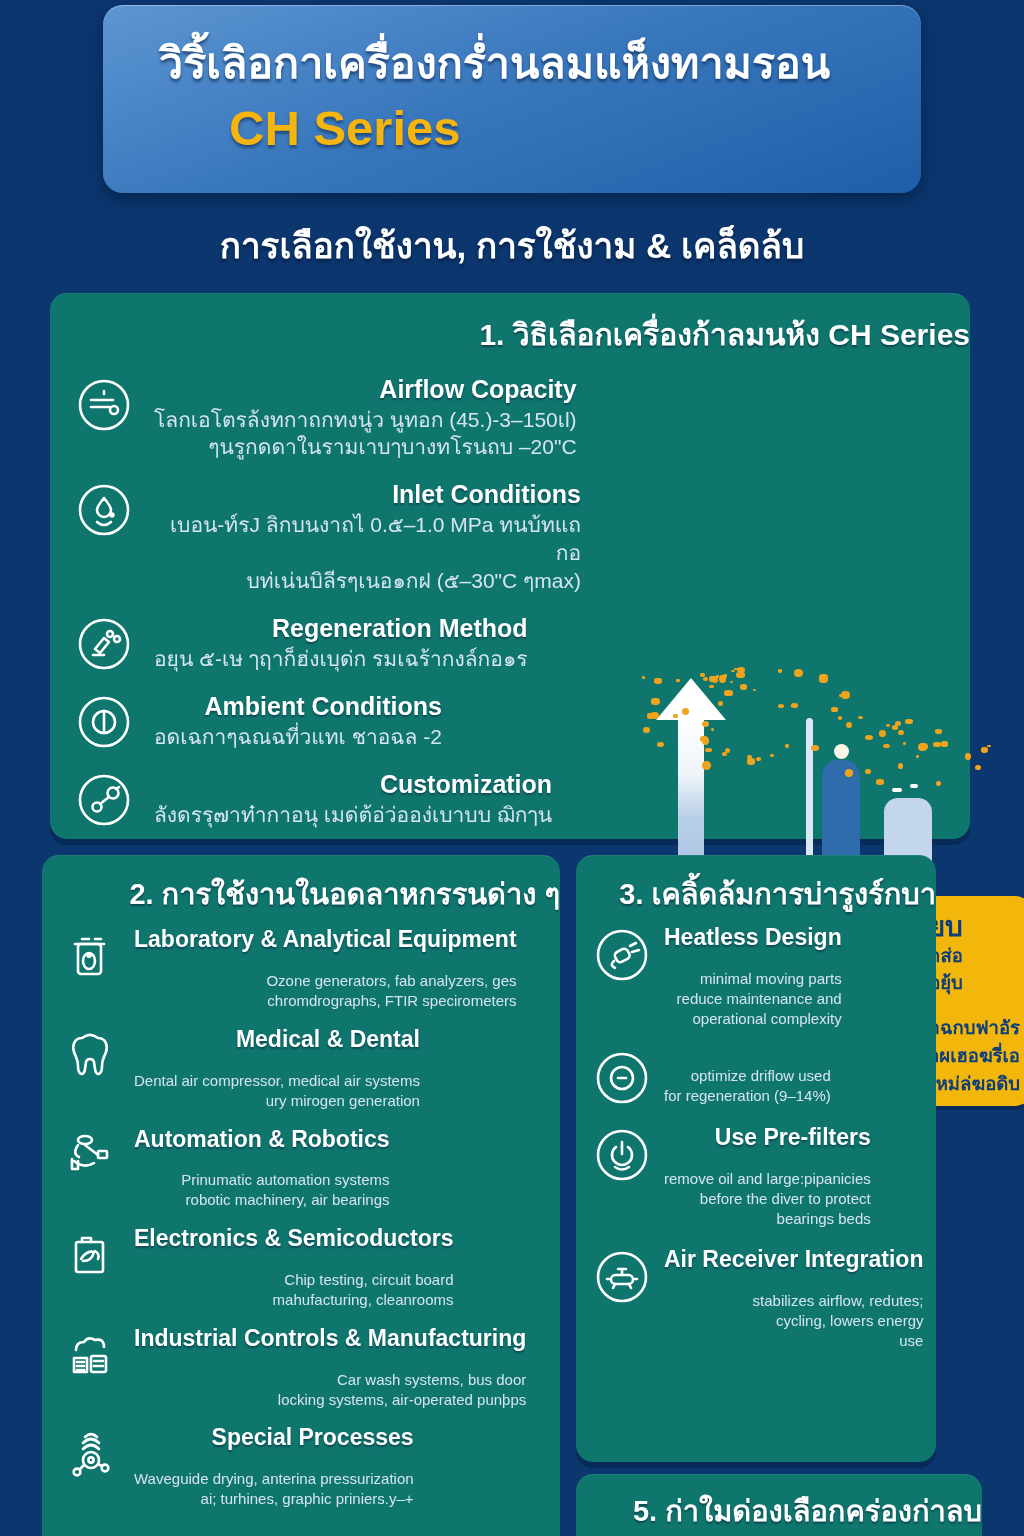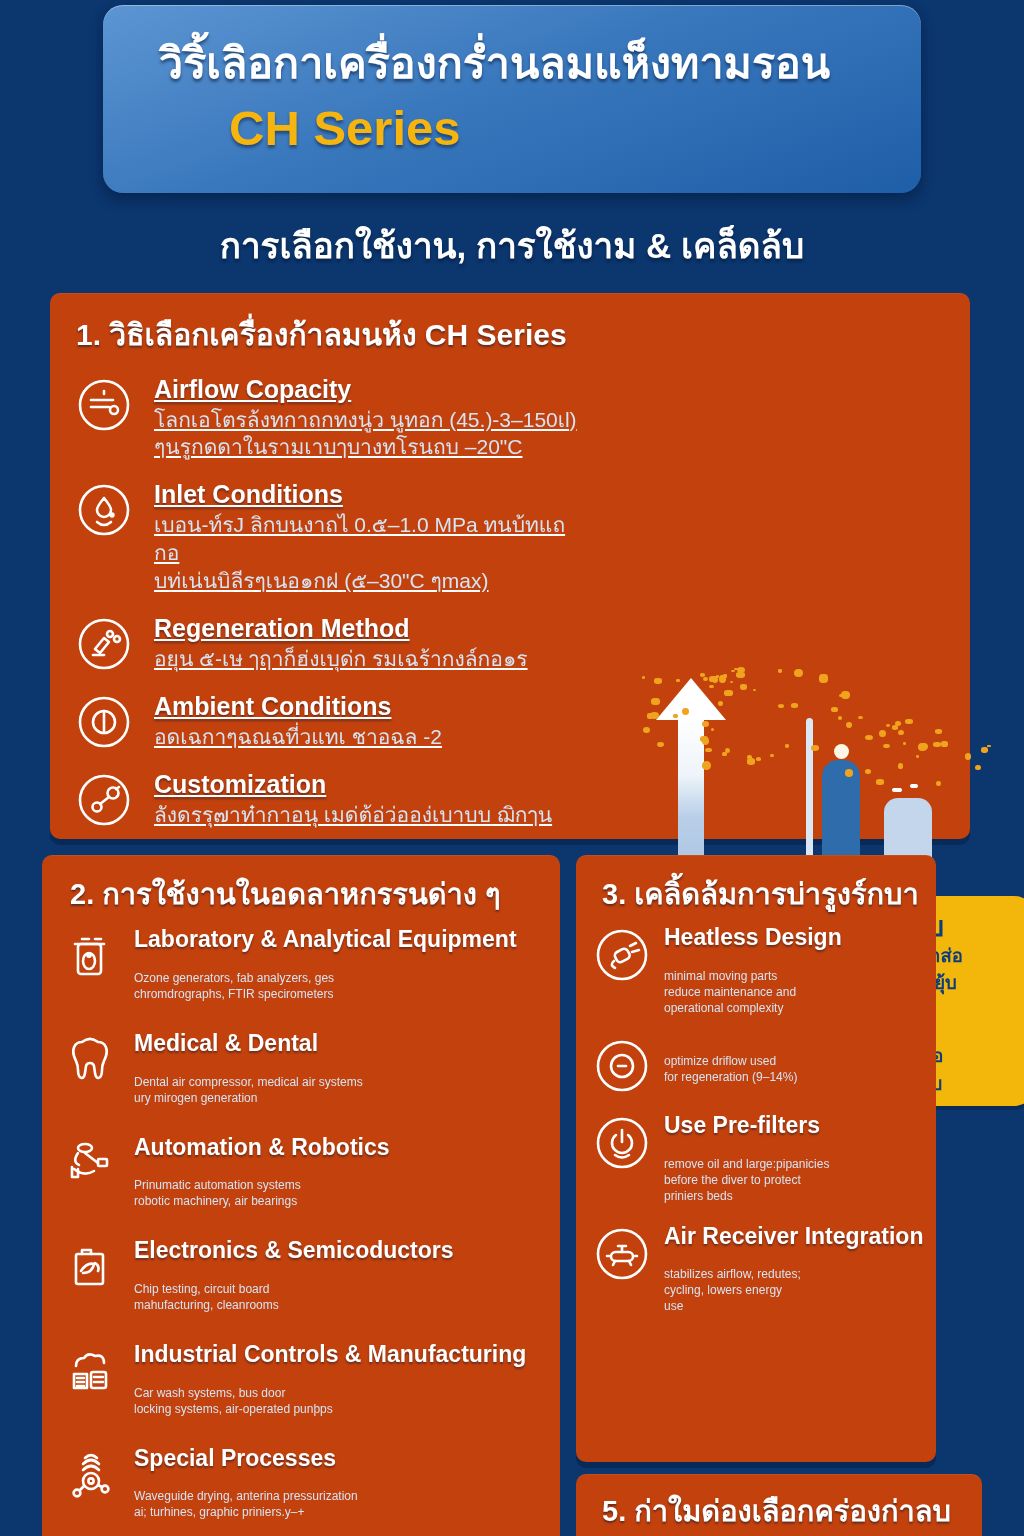--- a/index.html
+++ b/index.html
@@ -22,50 +22,50 @@
   .banner-series{
     margin:14px 0 0 126px;font-size:49px;font-weight:bold;color:#f6b40e;
     text-shadow:0 3px 3px rgba(8,30,64,.5);
   }
   .subtitle{
     position:absolute;left:0;top:218px;width:100%;text-align:center;
     font-size:35px;font-weight:bold;text-shadow:0 3px 3px rgba(5,22,50,.55);
   }
   
   .panel{
-    position:absolute;background:#c2410c;border-radius:10px;
-    box-shadow:0 6px 0 rgba(4,20,48,.35);border-top:1px solid rgba(255,255,255,.07);
+    position:absolute;background:#0f766e;border-radius:17px;
+    box-shadow:0 6px 0 rgba(4,20,48,.35);border-top:1px solid rgba(255,255,255,.07);text-align:right;
   }
   .panel h2{
     margin:0;font-size:30px;font-weight:bold;line-height:1.15;
     text-shadow:0 2px 2px rgba(5,22,50,.5);
   }
   .p1{left:50px;top:293px;width:920px;height:545px;}
   .p1 h2{padding:24px 0 0 26px;}
   .p2{left:42px;top:855px;width:518px;height:681px;border-bottom-left-radius:0;border-bottom-right-radius:0;}
   .p2 h2{padding:22px 0 0 28px;font-size:29px;}
   .p3{left:576px;top:855px;width:360px;height:606px;}
   .p3 h2{padding:22px 0 0 26px;font-size:29px;}
   .p5{left:576px;top:1474px;width:406px;height:62px;border-bottom-left-radius:0;border-bottom-right-radius:0;}
   .p5 h2{padding:20px 0 0 26px;font-size:29px;white-space:nowrap;}
   
   .items{display:flex;flex-direction:column;}
-  .p1 .items{margin:22px 0 0 26px;width:505px;text-decoration:underline;}
-  .p2 .items{margin:16px 0 0 20px;width:486px;gap:12px;}
+  .p1 .items{margin:22px 0 0 26px;width:505px;}
+  .p2 .items{margin:16px 0 0 20px;width:486px;}
   .p3 .items{margin:14px 0 0 18px;width:376px;}
   .item{display:flex;align-items:flex-start;margin-bottom:19px;}
   .p2 .item{margin-bottom:16px;}
   .icn{flex:0 0 56px;margin-right:22px;margin-top:2px;}
   .p2 .icn{margin-right:16px;}
   .p3 .icn{margin-right:14px;}
   .ititle{font-size:25px;font-weight:bold;line-height:1.12;white-space:pre-line;
           text-shadow:0 2px 2px rgba(5,22,50,.45);}
   .p2 .ititle,.p3 .ititle{font-size:23px;}
   .idesc{font-size:21px;line-height:1.33;color:#d6e4f3;white-space:pre-line;margin-top:3px;}
-  .p2 .idesc,.p3 .idesc{font-size:12px;margin-top:18px;}
+  .p2 .idesc,.p3 .idesc{font-size:15px;margin-top:18px;}
   svg.ic{display:block;}
   svg.ic *{stroke:#fff;stroke-width:2.6;fill:none;stroke-linecap:round;stroke-linejoin:round;}
   
   .illus{position:absolute;left:560px;top:352px;width:420px;height:256px;}
   .arrow-head{position:absolute;left:46px;top:32px;width:0;height:0;
     border-left:35px solid transparent;border-right:35px solid transparent;
     border-bottom:42px solid #ffffff;}
   .arrow-shaft{position:absolute;left:68px;top:70px;width:26px;height:168px;
     background:linear-gradient(#ffffff 0%,#eef4fa 35%,#b9cfe8 60%,#a9c3e0 100%);}
   .arrow-base{position:absolute;left:50px;top:232px;width:80px;height:18px;background:#c6d8ec;}
@@ -456,21 +456,21 @@
               <circle cx="28" cy="28" r="24"></circle>
               <path d="M22 20 a10 10 0 1 0 12 0"></path>
               <path d="M28 15 V27"></path>
               <path d="M21 40 q7 5 14 0"></path>
             </svg>
         </span>
         <div class="txt">
           <div class="ititle">Use Pre-filters</div>
           <div class="idesc">remove oil and large:pipanicies
 before the diver to protect
-priniers beds</div>
+bearings beds</div>
         </div>
       </div>
 
       <div class="item">
         <span class="icn">
           <svg class="ic" width="56" height="56" viewBox="0 0 56 56">
               <circle cx="28" cy="28" r="24"></circle>
               <rect x="17" y="26" width="22" height="9" rx="4.5"></rect>
               <path d="M24 20 h8 M28 20 v6"></path>
               <path d="M15 30 h-2 M41 30 h2"></path>

